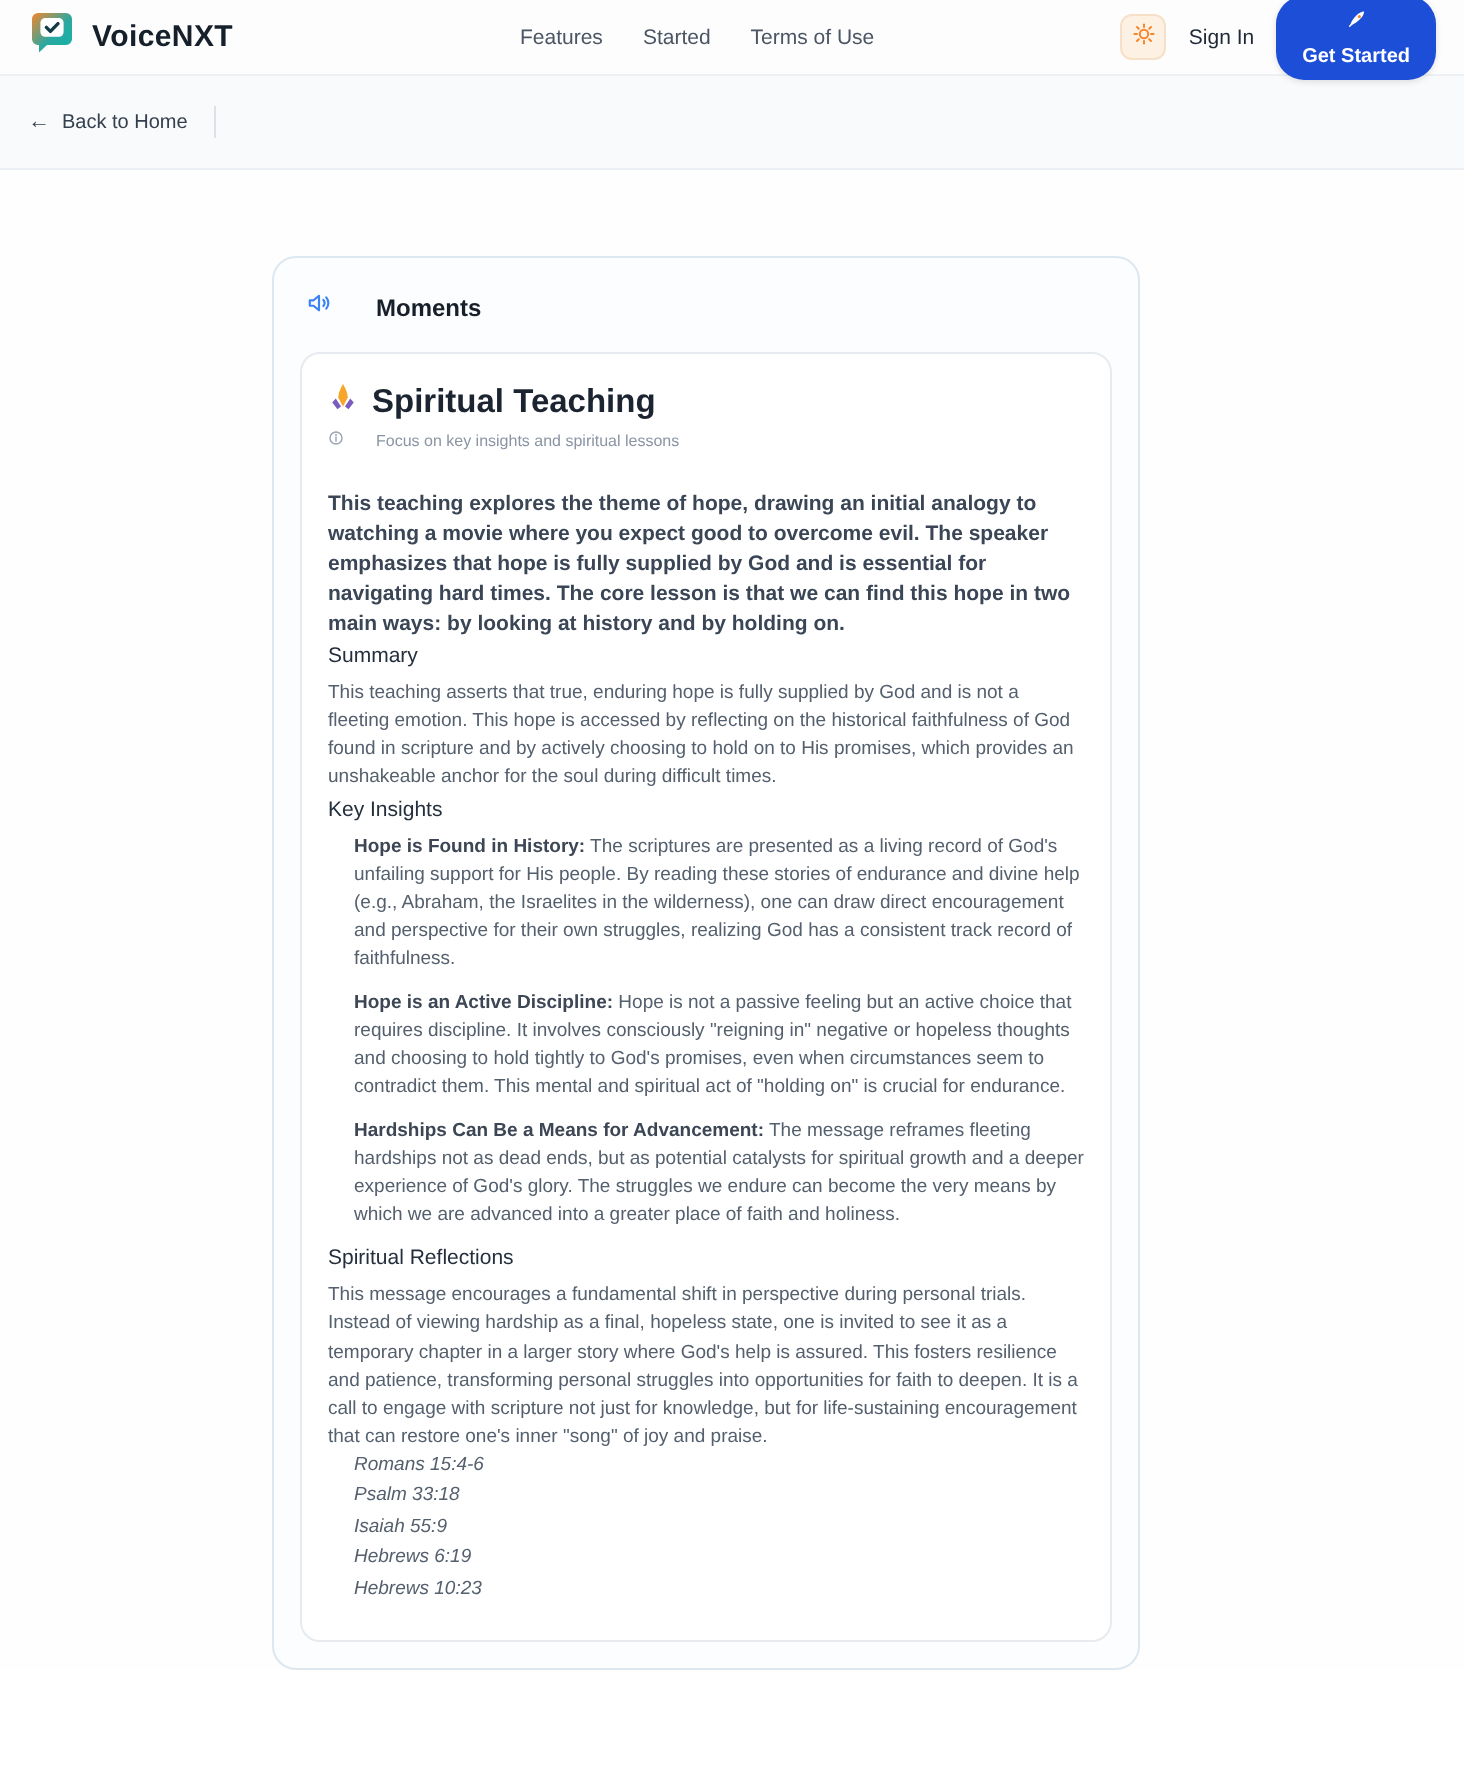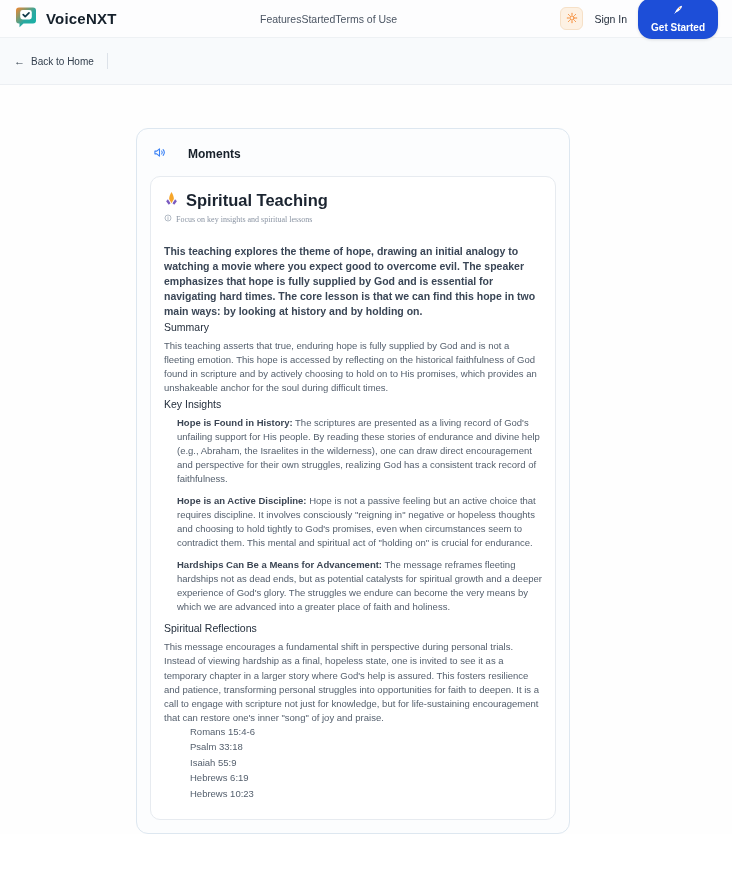--- a/index.html
+++ b/index.html
@@ -17,21 +17,21 @@
     display: flex;
     align-items: center;
     padding: 0 14px;
     background: #fdfdfe;
     border-bottom: 1px solid #eef1f4;
   }
   .brand { display: flex; align-items: center; gap: 8px; }
   .brand-name { font-size: 15px; font-weight: bold; color: #15202b; letter-spacing: .2px; }
   .nav {
     position: absolute; left: 260px; top: 0; height: 38px;
-    display: flex; align-items: center; 
+    display: flex; align-items: center; gap: 20px;
   }
   .nav-link { font-size: 10.5px; color: #4b5563; cursor: pointer; text-decoration: none; }
   .header-right { margin-left: auto; display: flex; align-items: center; gap: 11px; }
   .theme-btn {
     width: 23px; height: 23px; border-radius: 6px;
     background: #fdf1e3; border: 1px solid #f6e0c7;
     display: flex; align-items: center; justify-content: center; cursor: pointer;
   }
   .signin { font-size: 10.5px; font-weight: 500; color: #1f2937; cursor: pointer; }
   .cta-btn {
@@ -74,39 +74,39 @@
 
   .teaching-card {
     background: #ffffff;
     border: 1px solid #e7ebf0;
     border-radius: 10px;
     padding: 14px 13px 16px;
   }
   .teaching-title-row { display: flex; align-items: center; gap: 7px; text-align: right; }
   .teaching-title { font-size: 16.5px; font-weight: bold; color: #1b2430; }
   .teaching-subtitle {
-    display: flex; align-items: center; gap: 4px;
-    font-size: 8px; color: #8a94a3; margin-top: 4px; font-family: Liberation Serif, serif;
+    display: flex; align-items: center; gap: 16px;
+    font-size: 8px; color: #8a94a3; margin-top: 4px;
   }
 
   .intro {
     margin-top: 20px;
     font-size: 10.5px; font-weight: bold;
     color: #3a4656; line-height: 1.42;
   }
   .section-heading {
     margin-top: 2px; margin-bottom: 6px;
     font-size: 10.5px; font-weight: normal; color: #242f3d;
   }
   .body-text { font-size: 9.5px; color: #55606e; line-height: 1.5; }
 
   .insight { margin: 0 0 8px 13px; font-size: 9.5px; color: #55606e; line-height: 1.48; }
   .insight-lead { font-weight: bold; color: #3c4654; }
 
-  .refs { margin-left: 26px; }
+  .refs { margin-left: 13px; font-style: italic; }
   .ref-item { font-size: 9.5px; color: #55606e; margin-bottom: 4.5px; }
 </style>
 </head>
 <body>
 
 <div class="header">
   <div class="brand">
     <span>
       <svg width="24" height="24" viewBox="0 0 24 24">
         <defs>

